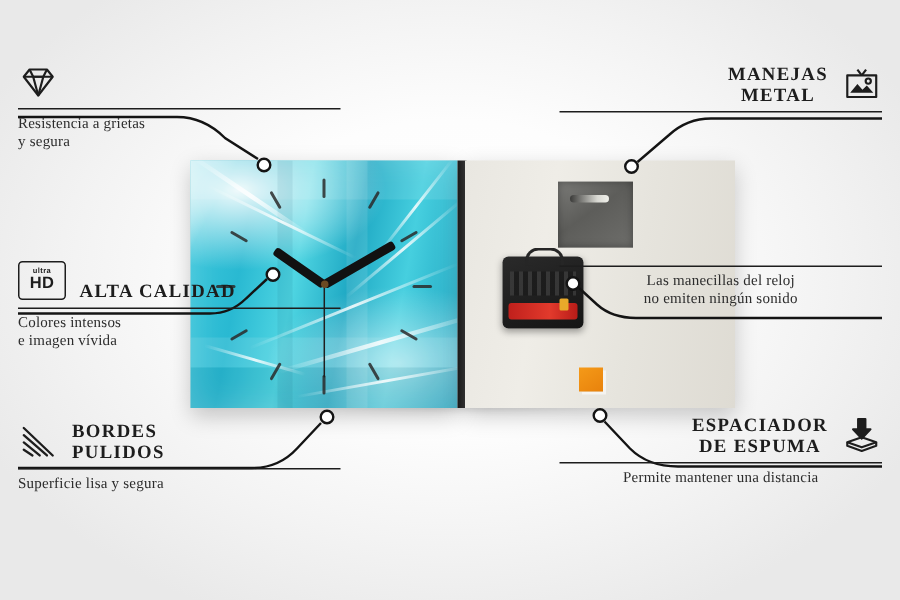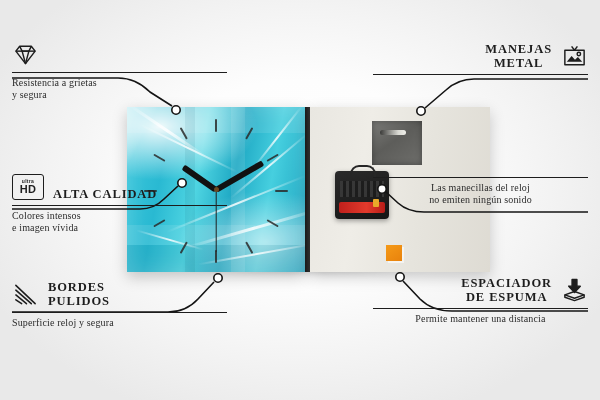--- a/index.html
+++ b/index.html
@@ -234,21 +234,21 @@
         </g>
           </svg>
       </span>
       <span class="f-title">
         <span>BORDES</span><br>
         <span>PULIDOS</span>
       </span>
     </div>
     <div class="f-rule"></div>
     <div class="f-desc">
-      <span>Superficie reloj y segura</span>
+      <span>Superficie lisa y segura</span>
     </div>
   </div>
 
   <div class="feature right" style="left:373px;top:42px;">
     <div class="f-head">
       <span class="f-title">
         <span>MANEJAS</span><br>
         <span>METAL</span>
       </span>
       <span class="ico">

